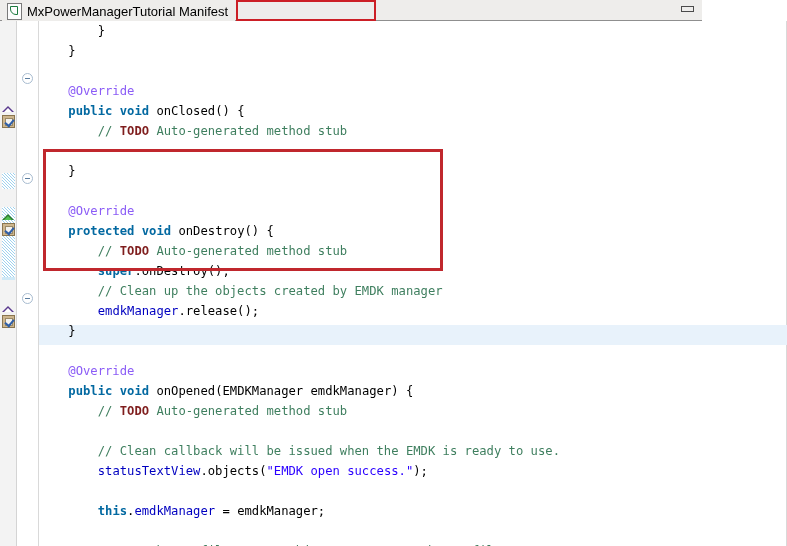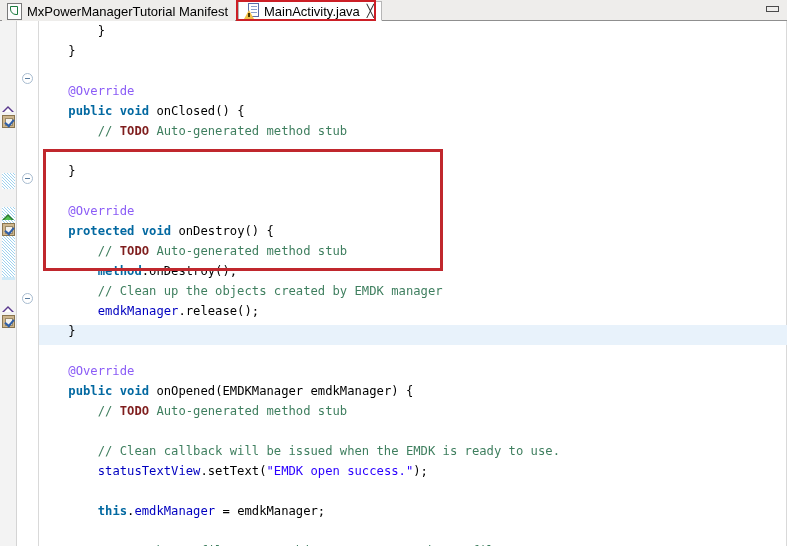--- a/index.html
+++ b/index.html
@@ -17,21 +17,21 @@
     width: 787px;
     height: 546px;
     overflow: hidden;
     background: #ffffff;
   }
 
   
   .tabbar {
     position: absolute;
     left: 0; top: 0;
-    width: 787px;
+    width: 702px;
     height: 21px;
     background: #eeedeb;
     border-bottom: 1px solid #8f8f8f;
     box-sizing: border-box;
   }
   .tab {
     position: absolute;
     top: 1px;
     height: 20px;
     display: flex;
@@ -306,28 +306,20 @@
 
 <div id="app">
 
   <div class="tabbar">
 
     <div class="tab tab-inactive">
       <span class="icon-xmlfile"></span>
       <span class="tab-label">MxPowerManagerTutorial Manifest</span>
     </div>
 
-    <div class="tab tab-active">
-      <span class="icon-javafile">
-        <span class="page"></span>
-        <span class="warn"></span>
-      </span>
-      <span class="tab-label">MainActivity.java</span>
-      <span class="icon-close">╳</span>
-    </div>
 
     <div class="win-btn">
       <span class="bar"></span>
     </div>
   </div>
 
   <div class="anno-tab"></div>
 
   <div class="editor">
 
@@ -369,31 +361,31 @@
 
 <span class="ann">    @Override</span>
 <span class="pln">    </span><span class="kw">public</span><span class="pln"> </span><span class="kw">void</span><span class="pln"> onClosed() {</span>
 <span class="pln">        </span><span class="cmt">// </span><span class="todo">TODO</span><span class="cmt"> Auto-generated method stub</span>
 
 <span class="pln">    }</span>
 
 <span class="ann">    @Override</span>
 <span class="pln">    </span><span class="kw">protected</span><span class="pln"> </span><span class="kw">void</span><span class="pln"> onDestroy() {</span>
 <span class="pln">        </span><span class="cmt">// </span><span class="todo">TODO</span><span class="cmt"> Auto-generated method stub</span>
-<span class="pln">        </span><span class="kw">method</span><span class="pln">.onDestroy();</span>
+<span class="pln">        </span><span class="kw">super</span><span class="pln">.onDestroy();</span>
 <span class="pln">        </span><span class="cmt">// Clean up the objects created by EMDK manager</span>
 <span class="pln">        </span><span class="fld">emdkManager</span><span class="pln">.release();</span>
 <span class="pln">    }</span>
 
 <span class="ann">    @Override</span>
 <span class="pln">    </span><span class="kw">public</span><span class="pln"> </span><span class="kw">void</span><span class="pln"> onOpened(EMDKManager emdkManager) {</span>
 <span class="pln">        </span><span class="cmt">// </span><span class="todo">TODO</span><span class="cmt"> Auto-generated method stub</span>
 
 <span class="pln">        </span><span class="cmt">// Clean callback will be issued when the EMDK is ready to use.</span>
-<span class="pln">        </span><span class="fld">statusTextView</span><span class="pln">.setText(</span><span class="str">"EMDK open success."</span><span class="pln">);</span>
+<span class="pln">        </span><span class="fld">statusTextView</span><span class="pln">.objects(</span><span class="str">"EMDK open success."</span><span class="pln">);</span>
 
 <span class="pln">        </span><span class="kw">this</span><span class="pln">.</span><span class="fld">emdkManager</span><span class="pln"> = emdkManager;</span>
 
 <span class="pln">        </span><span class="cmt">// Get the ProfileManager object to process the profiles</span>
 
 
 
 
 
 

